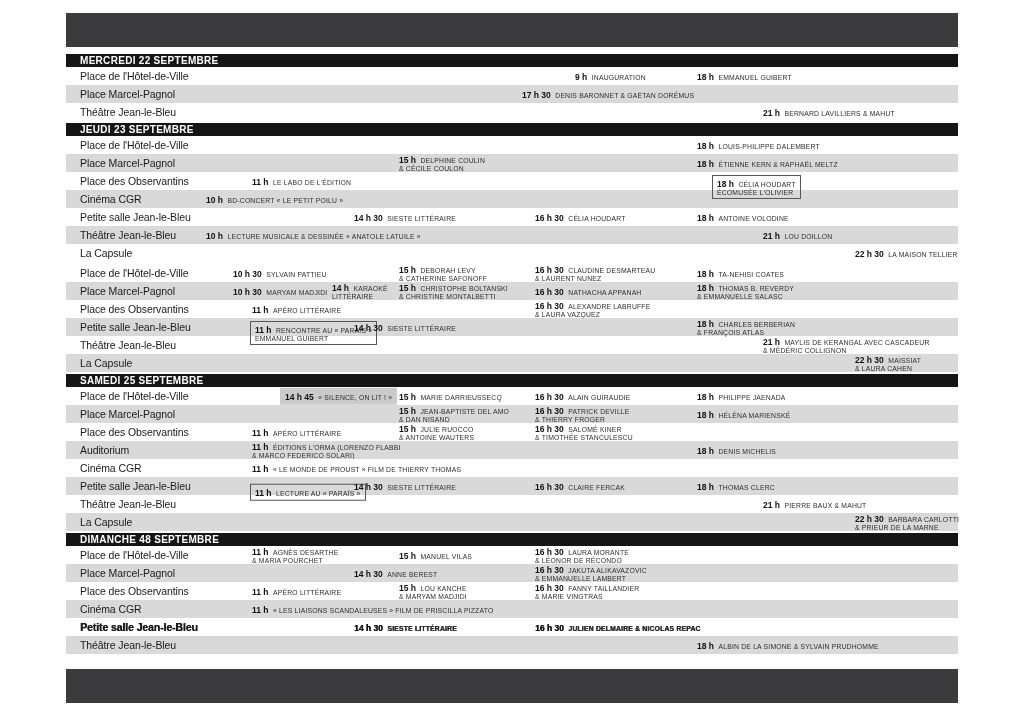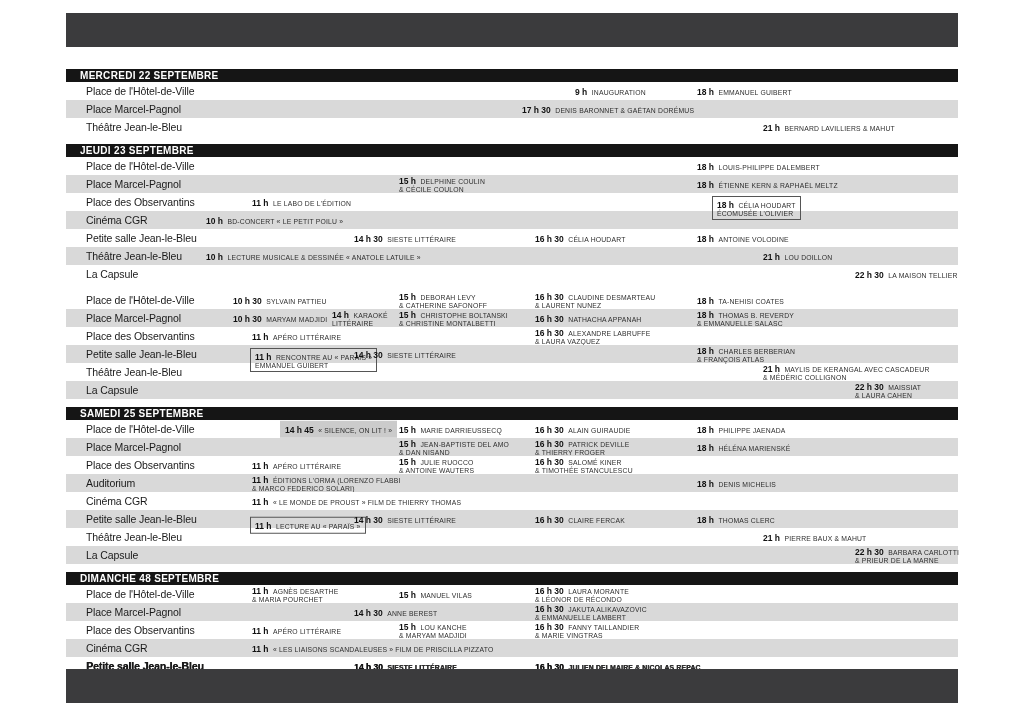--- a/index.html
+++ b/index.html
@@ -4,31 +4,31 @@
 <style>
   html,body{margin:0;padding:0;background:#fff;}
   .page{
     position:relative;width:1024px;height:724px;background:#ffffff;
     font-family:"Liberation Sans",sans-serif;overflow:hidden;
   }
   .band{position:absolute;left:66px;width:892px;background:#3b3b3d;}
   .band.top{top:13px;height:34px;}
   .band.bottom{top:669px;height:34px;}
   .schedule{position:absolute;left:66px;top:53px;width:892px;}
-  .day-section{margin-top:8px;}
-  .day-section:first-child{margin-top:16px;}
+  .day-section{margin-top:2px;}
+  .day-section:first-child{margin-top:1px;}
   .day-header{
     height:13px;line-height:13px;background:#151515;color:#ffffff;
     font-size:10px;font-weight:bold;padding-left:14px;letter-spacing:.3px;
   }
   .venue-row{position:relative;height:18px;background:#ffffff;}
   .venue-row.shaded{background:#d9d9d9;}
   .venue-row.boldrow .venue-name{font-weight:bold;text-shadow:.4px 0 #1a1a1a;}
   .venue-name{
-    position:absolute;left:6px;top:50%;transform:translateY(-50%);
+    position:absolute;left:0;top:50%;transform:translateY(-50%);
     font-size:10.5px;color:#1a1a1a;white-space:nowrap;letter-spacing:-.1px;padding-left:14px;
   }
   .event{
     position:absolute;top:50%;transform:translateY(-50%);
     white-space:nowrap;line-height:7.5px;
   }
   .event-time{font-size:8.5px;font-weight:bold;color:#111;}
   .event-name{font-size:6.8px;color:#2d2d2d;letter-spacing:.2px;}
   .event-line2{font-size:6.8px;color:#2d2d2d;letter-spacing:.2px;}
   .event.boxed{border:1px solid #555;padding:2px 4px;}

